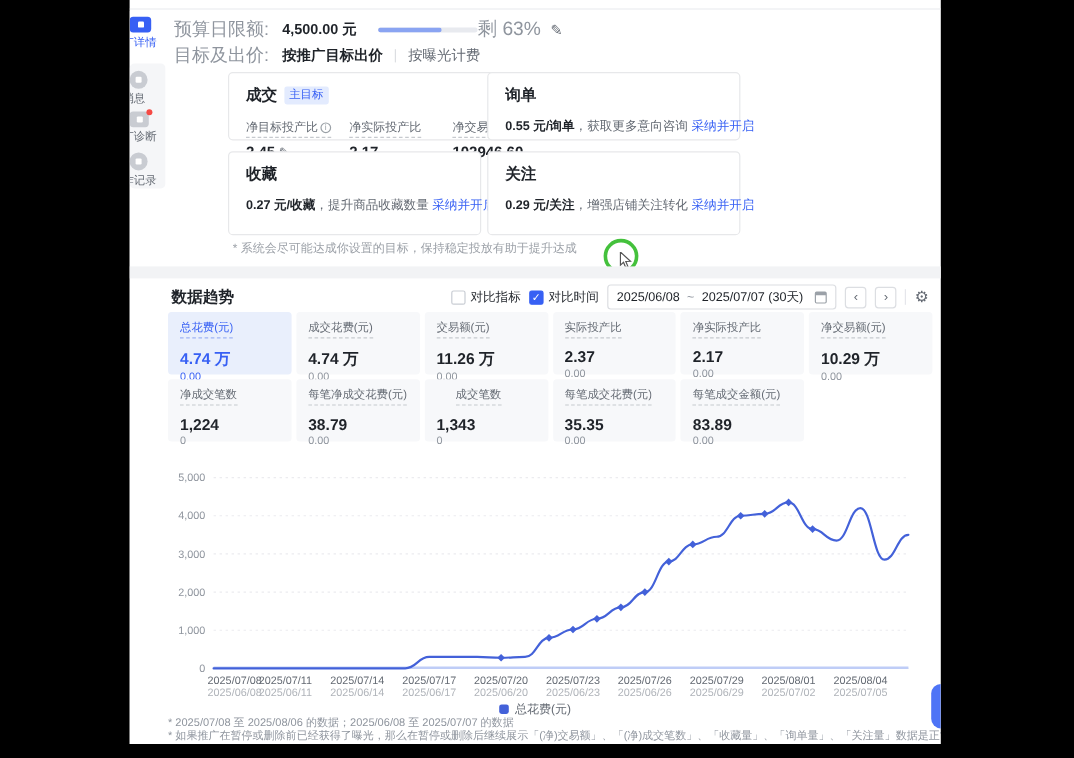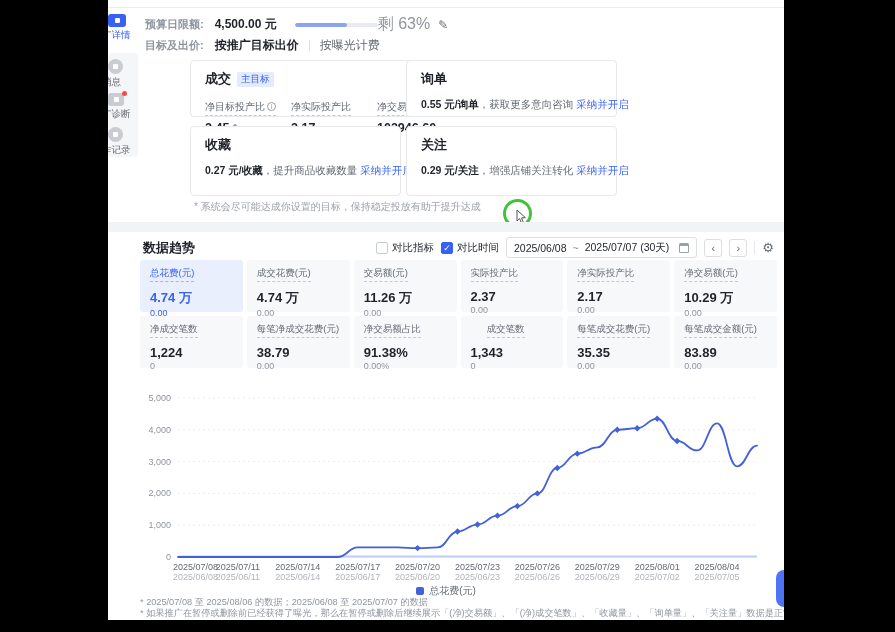--- a/index.html
+++ b/index.html
@@ -17,21 +17,21 @@
   .side-item.active .s-label { color:#3760f4; }
   .s-ico { position:relative; display:block; width:16px; height:13px; margin-left:0px; border-radius:3px; background:#c9ccd2; }
   .s-ico.round { width:15px; height:15px; border-radius:50%; }
   .s-ico.blue { background:#3760f4; width:18px; height:13px; }
   .s-ico::after { content:""; position:absolute; left:50%; top:50%; width:5px; height:5px; margin:-2.5px 0 0 -2.5px;
                   background:#fff; border-radius:1px; }
   .red-dot { position:absolute; right:-3px; top:-2px; width:5px; height:5px; border-radius:50%; background:#f54a45; }
   .side-panel { position:absolute; left:0; top:44px; width:30px; height:104px; background:#f5f6f8; border-radius:4px; }
 
   
-  .lbl { color:#8f959e; font-size:11px;font-weight:bold; }
+  .lbl { color:#8f959e; font-size:15px; }
   .budget-row { position:absolute; left:37px; top:14px; display:flex; align-items:center; }
   .budget-amt { font-size:12px; font-weight:bold; color:#1f2329; margin-left:11px; }
   .pbar { width:83px; height:4px; border-radius:2px; background:#e8eaef; margin-left:18px; position:relative; overflow:hidden; }
   .pbar-fill { position:absolute; left:0; top:0; bottom:0; background:#8aa4f2; border-radius:2px; }
   .remain { font-size:16px; color:#8f959e; }
   .pencil { font-size:12px; color:#646a73; margin-left:8px; cursor:pointer; }
   .goal-row { position:absolute; left:37px; top:37px; display:flex; align-items:center; }
   .goal-tabs { margin-left:11px; display:flex; align-items:center; font-size:12px; }
   .gtab { color:#646a73; cursor:pointer; }
   .gtab.active { color:#1f2329; font-weight:bold; }
@@ -231,21 +231,20 @@
 
     <div class="tiles">
         <div class="tile sel"><div class="t-label" style="display: inline-block;">总花费(元)</div><div class="t-value">4.74 万</div><div class="t-sub">0.00</div></div>
         <div class="tile"><div class="t-label" style="display: inline-block;">成交花费(元)</div><div class="t-value">4.74 万</div><div class="t-sub">0.00</div></div>
         <div class="tile"><div class="t-label" style="display: inline-block;">交易额(元)</div><div class="t-value">11.26 万</div><div class="t-sub">0.00</div></div>
         <div class="tile"><div class="t-label" style="display: inline-block;">实际投产比</div><div class="t-value">2.37</div><div class="t-sub">0.00</div></div>
         <div class="tile"><div class="t-label" style="display: inline-block;">净实际投产比</div><div class="t-value">2.17</div><div class="t-sub">0.00</div></div>
         <div class="tile"><div class="t-label" style="display: inline-block;">净交易额(元)</div><div class="t-value">10.29 万</div><div class="t-sub">0.00</div></div>
         <div class="tile"><div class="t-label" style="display: inline-block;">净成交笔数</div><div class="t-value">1,224</div><div class="t-sub">0</div></div>
         <div class="tile"><div class="t-label" style="display: inline-block;">每笔净成交花费(元)</div><div class="t-value">38.79</div><div class="t-sub">0.00</div></div>
-        <div class="tile"><div class="t-label" style="display: inline-block;">净交易额占比</div><div class="t-value">91.38%</div><div class="t-sub">0.00%</div></div>
         <div class="tile"><div class="t-label" style="display: inline-block; margin-left: 16px;">成交笔数</div><div class="t-value">1,343</div><div class="t-sub">0</div></div>
         <div class="tile"><div class="t-label" style="display: inline-block;">每笔成交花费(元)</div><div class="t-value">35.35</div><div class="t-sub">0.00</div></div>
         <div class="tile"><div class="t-label" style="display: inline-block;">每笔成交金额(元)</div><div class="t-value">83.89</div><div class="t-sub">0.00</div></div>
       </div>
 
     <div class="chart-wrap"><svg width="644" height="192">
           <line x1="44" y1="169" x2="623" y2="169" stroke="#e3e5e9" stroke-width="1"></line>
           <text x="37" y="172" text-anchor="end" font-size="9" fill="#8f959e">0</text>
           <line x1="44" y1="137.2" x2="623" y2="137.2" stroke="#ececef" stroke-width="1" stroke-dasharray="2,3"></line>
           <text x="37" y="140.2" text-anchor="end" font-size="9" fill="#8f959e">1,000</text>

